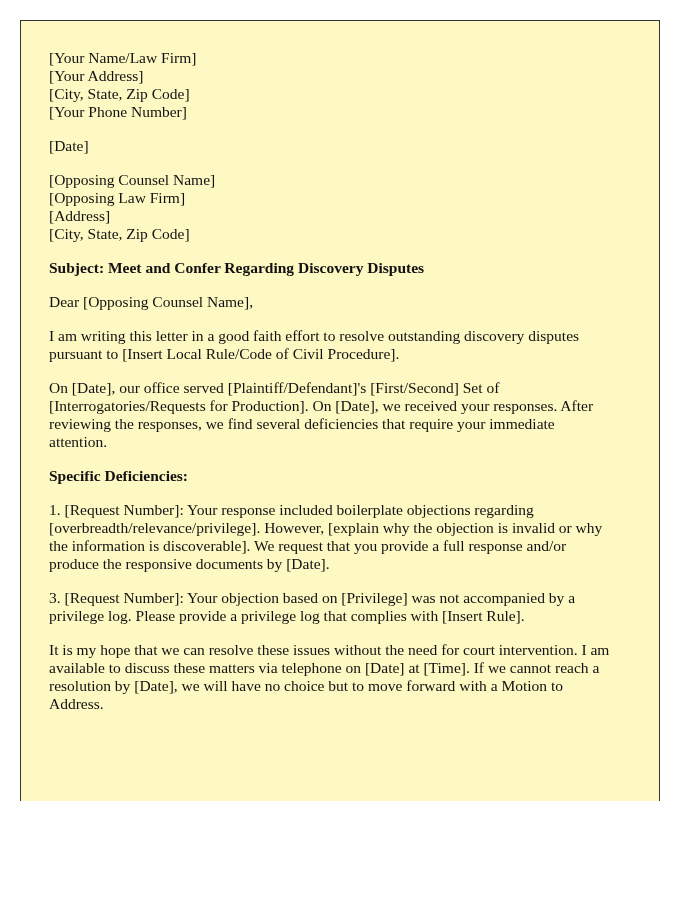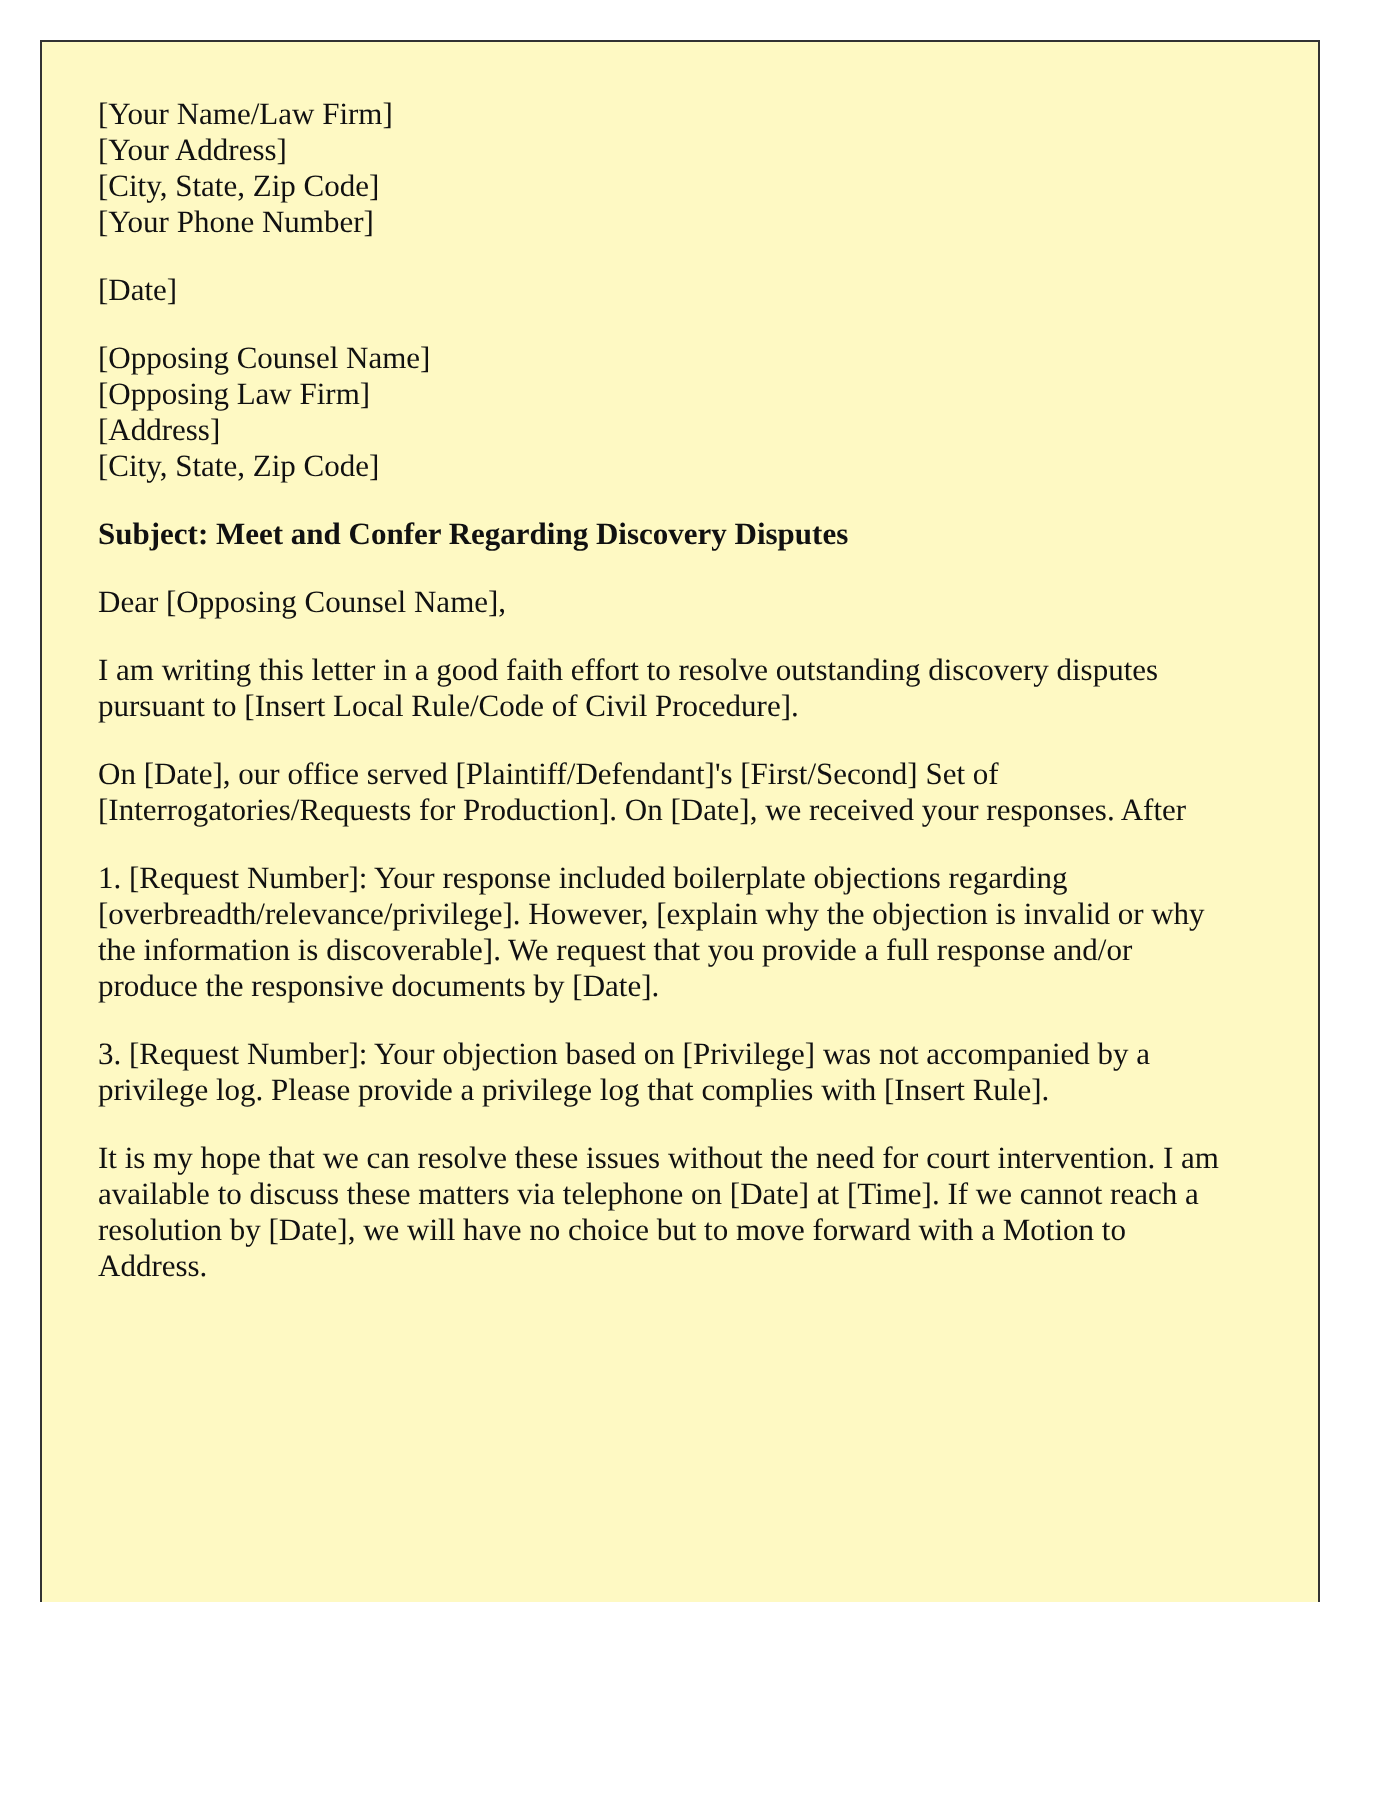--- a/index.html
+++ b/index.html
@@ -83,22 +83,27 @@
     </div>
 
     <div class="block">
       <span class="line">I am writing this letter in a good faith effort to resolve outstanding discovery disputes</span>
       <span class="line">pursuant to [Insert Local Rule/Code of Civil Procedure].</span>
     </div>
 
     <div class="block">
       <span class="line">On [Date], our office served [Plaintiff/Defendant]'s [First/Second] Set of</span>
       <span class="line">[Interrogatories/Requests for Production]. On [Date], we received your responses. After</span>
+      <span class="line">reviewing the responses, we find several deficiencies that require your immediate</span>
+      <span class="line">attention.</span>
     </div>
 
+    <div class="block bold">
+      <span class="line">Specific Deficiencies:</span>
+    </div>
 
     <div class="block">
       <span class="line"><span class="inline-bold">1. [Request Number]:</span><span> Your response included boilerplate objections regarding</span></span>
       <span class="line">[overbreadth/relevance/privilege]. However, [explain why the objection is invalid or why</span>
       <span class="line">the information is discoverable]. We request that you provide a full response and/or</span>
       <span class="line">produce the responsive documents by [Date].</span>
     </div>
 
 
     <div class="block">

